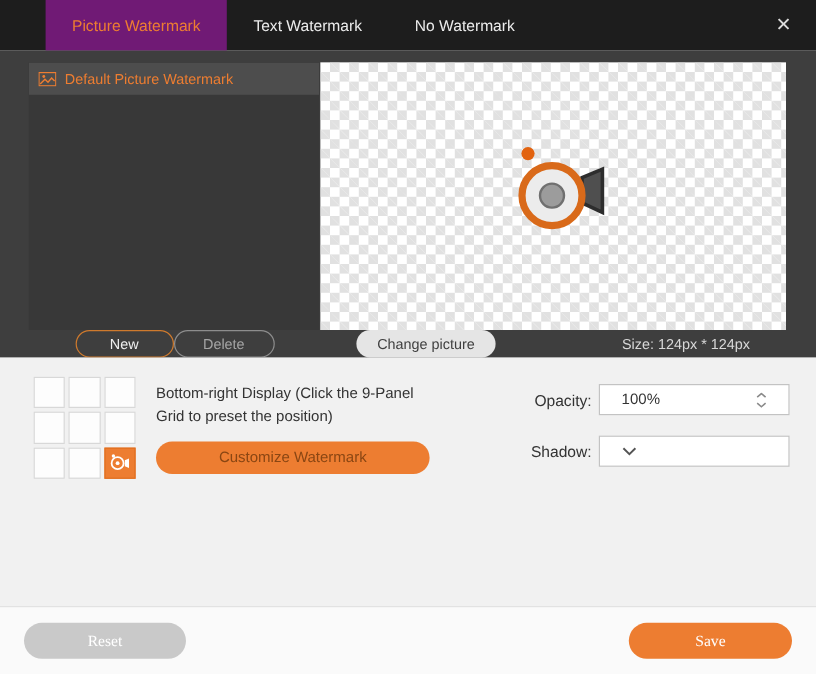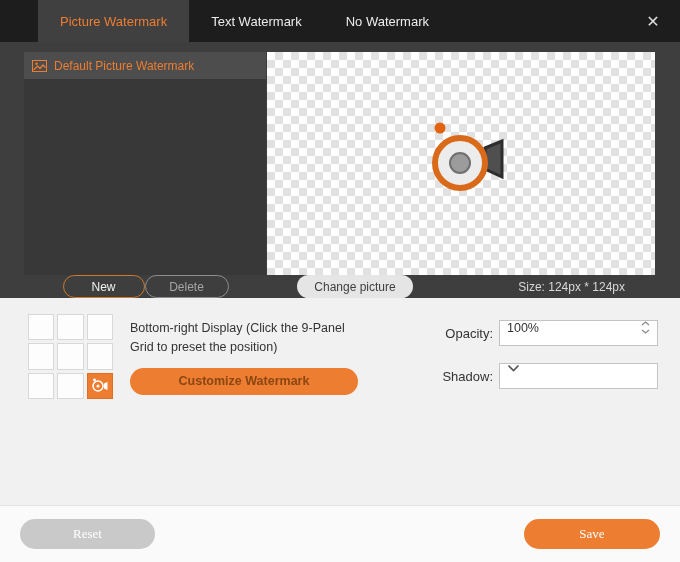--- a/index.html
+++ b/index.html
@@ -3,21 +3,21 @@
 <meta charset="utf-8">
 <style>
   *{box-sizing:border-box;margin:0;padding:0}
   html,body{width:680px;height:562px;overflow:hidden}
   body{font-family:"Liberation Sans",sans-serif;background:#f1f1f1}
   .window{width:680px;height:562px;display:flex;flex-direction:column}
 
   
   .tabbar{height:42px;background:#1d1d1d;display:flex;align-items:stretch;padding-left:38px;position:relative;flex:0 0 auto}
   .tab{display:flex;align-items:center;padding:0 22px;font-size:13px;color:#ececec;cursor:pointer;white-space:nowrap}
-  .tab.active{background:#404040;color:#ed7d31}
+  .tab.active{background:#701a75;color:#ed7d31}
   .close-btn{position:absolute;right:14px;top:0;height:42px;width:26px;display:flex;align-items:center;justify-content:center;color:#dcdcdc;font-size:16px;cursor:pointer}
 
   
   .dark{height:256px;background:#3e3e3e;padding:10px 25px 0 24px;display:flex;flex-direction:column;flex:0 0 auto}
   .panel-top{display:flex;height:228px}
   .wm-list{width:242px;background:#383838;margin-right:1px;overflow:hidden}
   .list-item{height:27px;background:#4d4d4d;display:flex;align-items:center;gap:7px;padding:0 8px;color:#ed7d31;font-size:12px;cursor:pointer}
   .preview{flex:1;display:flex;align-items:center;justify-content:center;
     background-color:#fff;
     background-image:
@@ -33,25 +33,25 @@
   .btn-change{width:116px;background:#e5e5e5;color:#3f3f3f;border:none;border-radius:12px}
   .size-text{color:#d8d8d8;font-size:12px}
 
   
   .light{flex:1;display:flex;align-items:flex-start;background:#f1f1f1;padding:16px 22px 0 28px}
   .grid{width:85px;height:85px;display:grid;grid-template-columns:repeat(3,1fr);grid-template-rows:repeat(3,1fr);gap:3px;flex:0 0 auto}
   .cell{background:#fdfdfd;border:1px solid #d8d8d8;cursor:pointer}
   .cell.active{background:#ed7d31;border-color:#e06f20;display:flex;align-items:center;justify-content:center}
   .pos-col{margin-left:17px;width:232px}
   .desc{font-size:12.5px;color:#333;line-height:1.5;margin-top:5px}
-  .btn-customize{margin-top:11px;width:228px;height:27px;border-radius:14px;background:#ed7d31;color:#8a4613;font-size:12.5px;font-weight:bold;border:none;cursor:pointer;font-family:"Liberation Sans",sans-serif}
+  .btn-customize{margin-top:11px;width:228px;height:27px;border-radius:14px;background:#ed7d31;color:#8a4613;font-size:12.5px;font-weight:normal;border:none;cursor:pointer;font-family:"Liberation Sans",sans-serif}
   .settings{margin-left:auto;width:220px;padding-top:6px}
   .srow{display:flex;align-items:center;margin-bottom:17px}
   .srow label{width:55px;font-size:13px;color:#333;text-align:right;margin-right:6px;flex:0 0 auto}
-  .fieldbox{flex:1;height:26px;background:#fff;border:1px solid #c3c3c3;display:flex;padding:0 7px;font-size:12.5px;color:#333;cursor:pointer}
+  .fieldbox{flex:1;height:26px;background:#fff;border:1px solid #c3c3c3;display:flex;align-items:center;padding:0 18px;font-size:12.5px;color:#333;cursor:pointer}
   .fieldbox .val{flex:1}
   .spinner{display:flex;flex-direction:column;align-items:center;gap:3px}
   .spinner svg{display:block;cursor:pointer}
 
   
   .footer{height:57px;background:#fafafa;border-top:1px solid #e2e2e2;display:flex;align-items:center;padding:0 20px;flex:0 0 auto}
   .fpill{height:30px;border-radius:15px;font-size:13px;display:flex;align-items:center;justify-content:center;cursor:pointer;font-family:Liberation Serif, serif}
   .btn-reset{width:135px;background:#c9c9c9;color:#fff;border:none}
   .btn-save{width:135px;background:transparent;color:#b8b8b8;border:1px solid #d2d2d2;margin-left:13px}
   .btn-apply{width:136px;background:#ed7d31;color:#fff;border:none;margin-left:auto}

